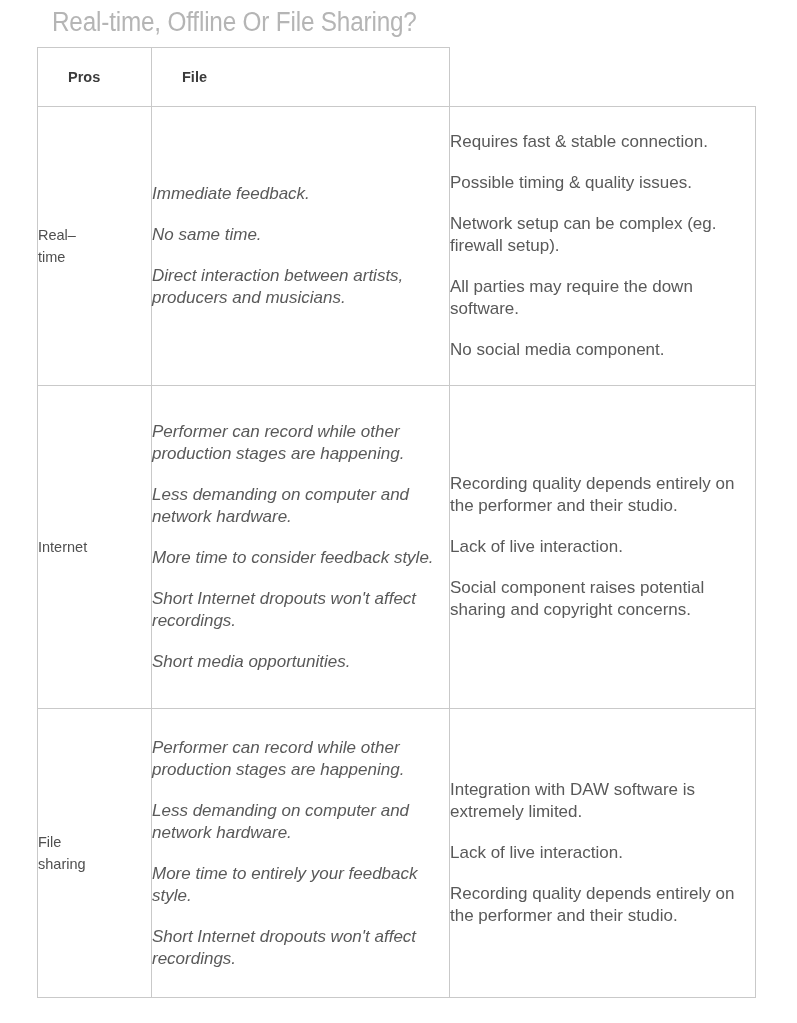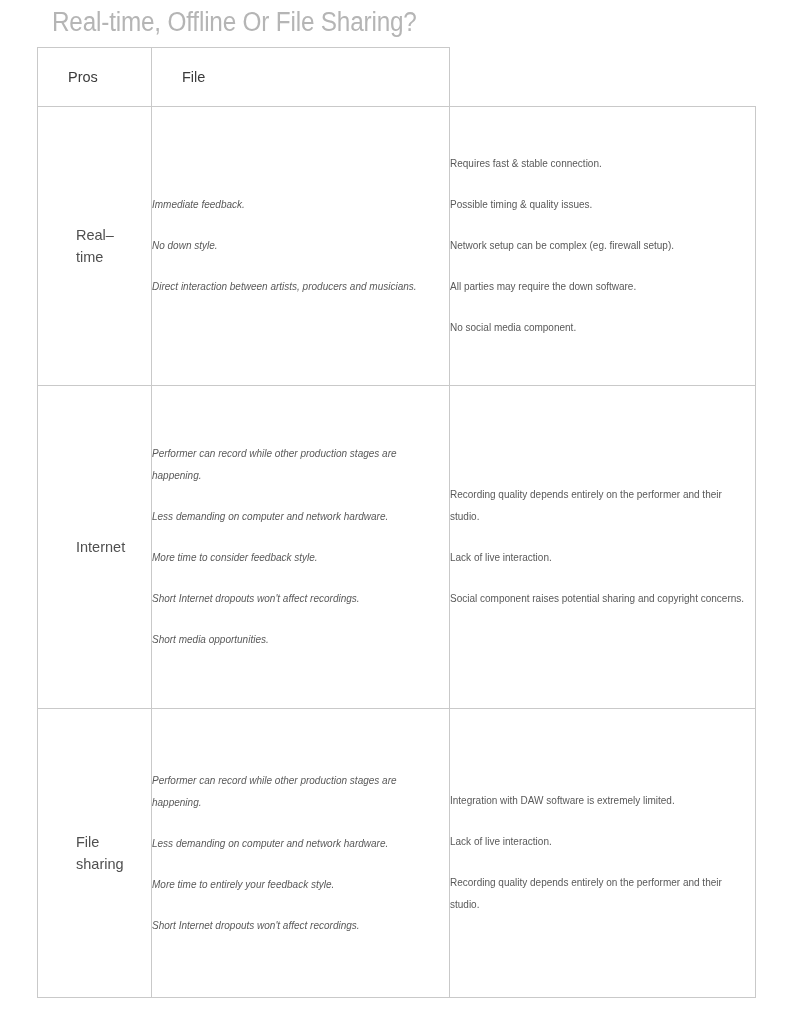--- a/index.html
+++ b/index.html
@@ -58,21 +58,21 @@
     border: 1px solid #c9c9c9;
     padding: 0;
     vertical-align: middle;
   }
 
   
   tr.head-row th {
     height: 58px;
     vertical-align: middle;
     font-size: 14.5px;
-    font-weight: normal;
+    font-weight: bold;
     color: #3b3b3b;
     text-align: left;
     padding: 0 0 0 30px;
   }
   tr.head-row th.h-label { padding-left: 30px; }
   tr.head-row th.h-pros  { padding-left: 30px; }
   tr.head-row th.h-blank {
     border-top: none;
     border-right: none;
     border-bottom: 1px solid #c9c9c9;
@@ -84,36 +84,35 @@
     font-size: 14.5px;
     line-height: 22px;
     color: #4f4f4f;
     padding: 10px 8px 10px 28px;
     vertical-align: middle;
   }
   td.cell-label .lbl {
     display: block;
     max-width: 58px;
     word-wrap: break-word;
-    margin-left: 38px;
   }
 
   td.cell-body {
     padding: 12px 18px 12px 29px;
     vertical-align: middle;
     font-style: italic;
   }
   td.cell-cons {
     padding: 12px 20px 12px 28px;
   }
 
   td.cell-body p,
   td.cell-cons p {
     margin: 0 8px 19px 0;
-    font-size: 10px;
+    font-size: 17px;
     line-height: 22px;
     color: #595959;
   }
   td.cell-body p:last-child,
   td.cell-cons p:last-child { margin-bottom: 0; }
 
   
   tr.row-realtime td { height: 278px; }
   tr.row-offline  td { height: 322px; }
   tr.row-filesharing td { height: 288px; }
@@ -140,21 +139,21 @@
         </tr>
       </thead>
       <tbody>
 
         <tr class="row-realtime">
           <td class="cell-label">
             <span class="lbl">Real–time</span>
           </td>
           <td class="cell-body">
             <p>Immediate feedback.</p>
-            <p>No down style.</p>
+            <p>No same time.</p>
             <p>Direct interaction between artists, producers and musicians.</p>
           </td>
           <td class="cell-cons">
             <p>Requires fast &amp; stable connection.</p>
             <p>Possible timing &amp; quality issues.</p>
             <p>Network setup can be complex (eg. firewall setup).</p>
             <p>All parties may require the down software.</p>
             <p>No social media component.</p>
           </td>
         </tr>

